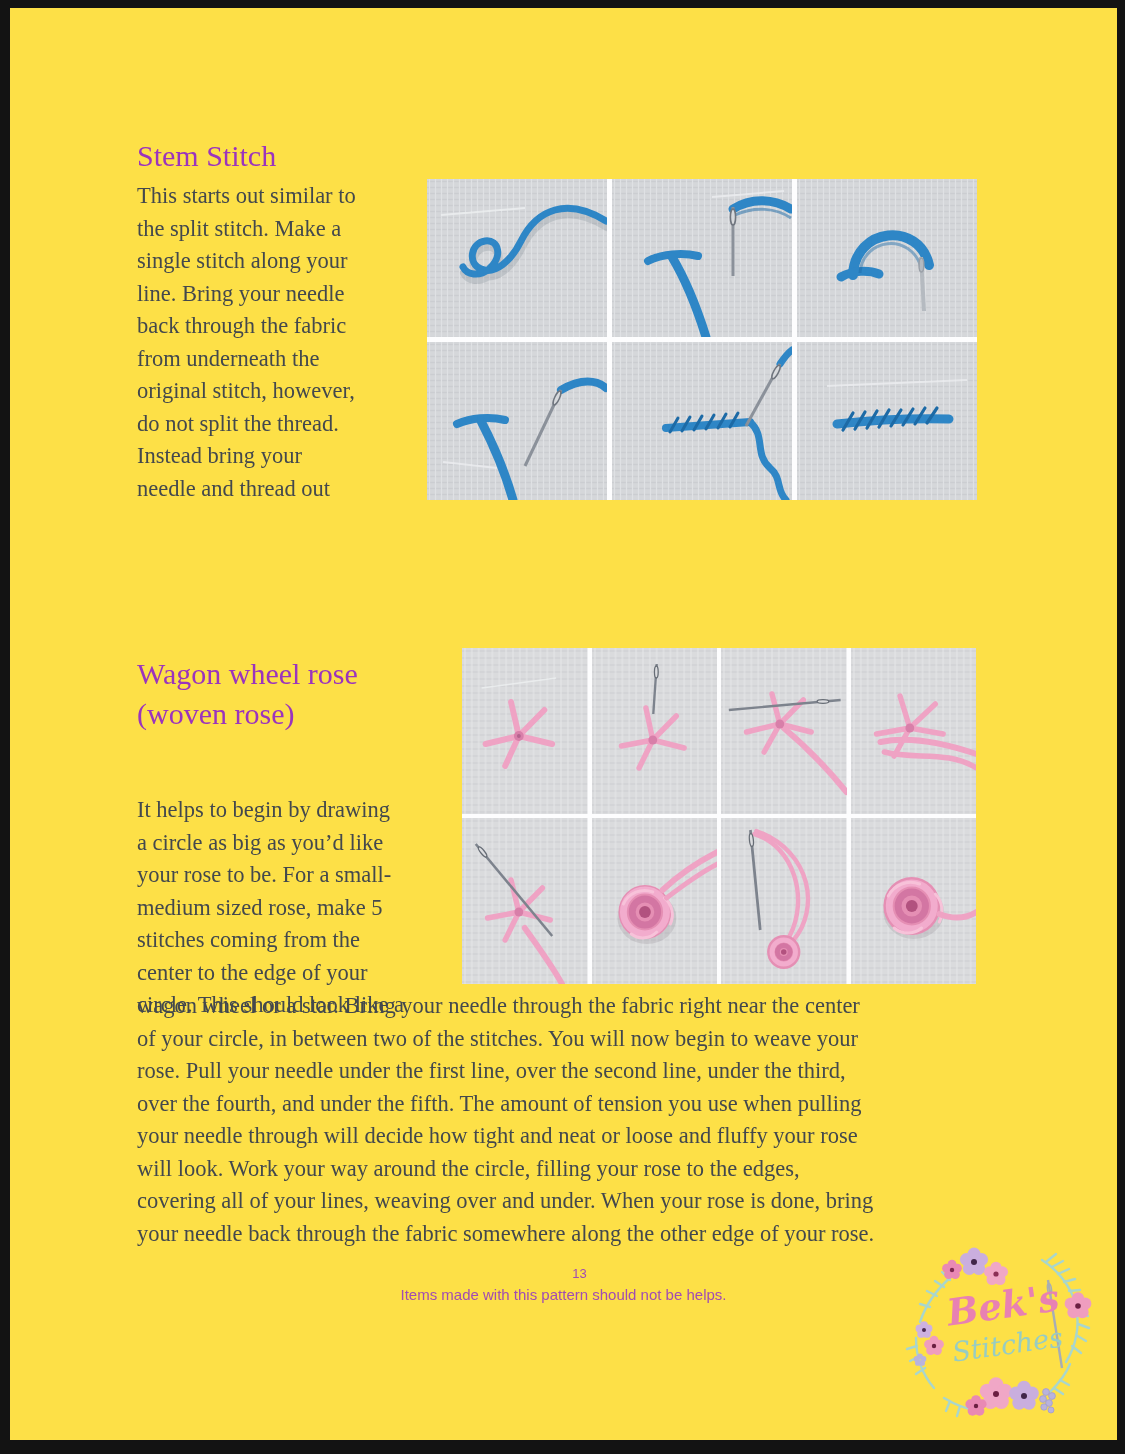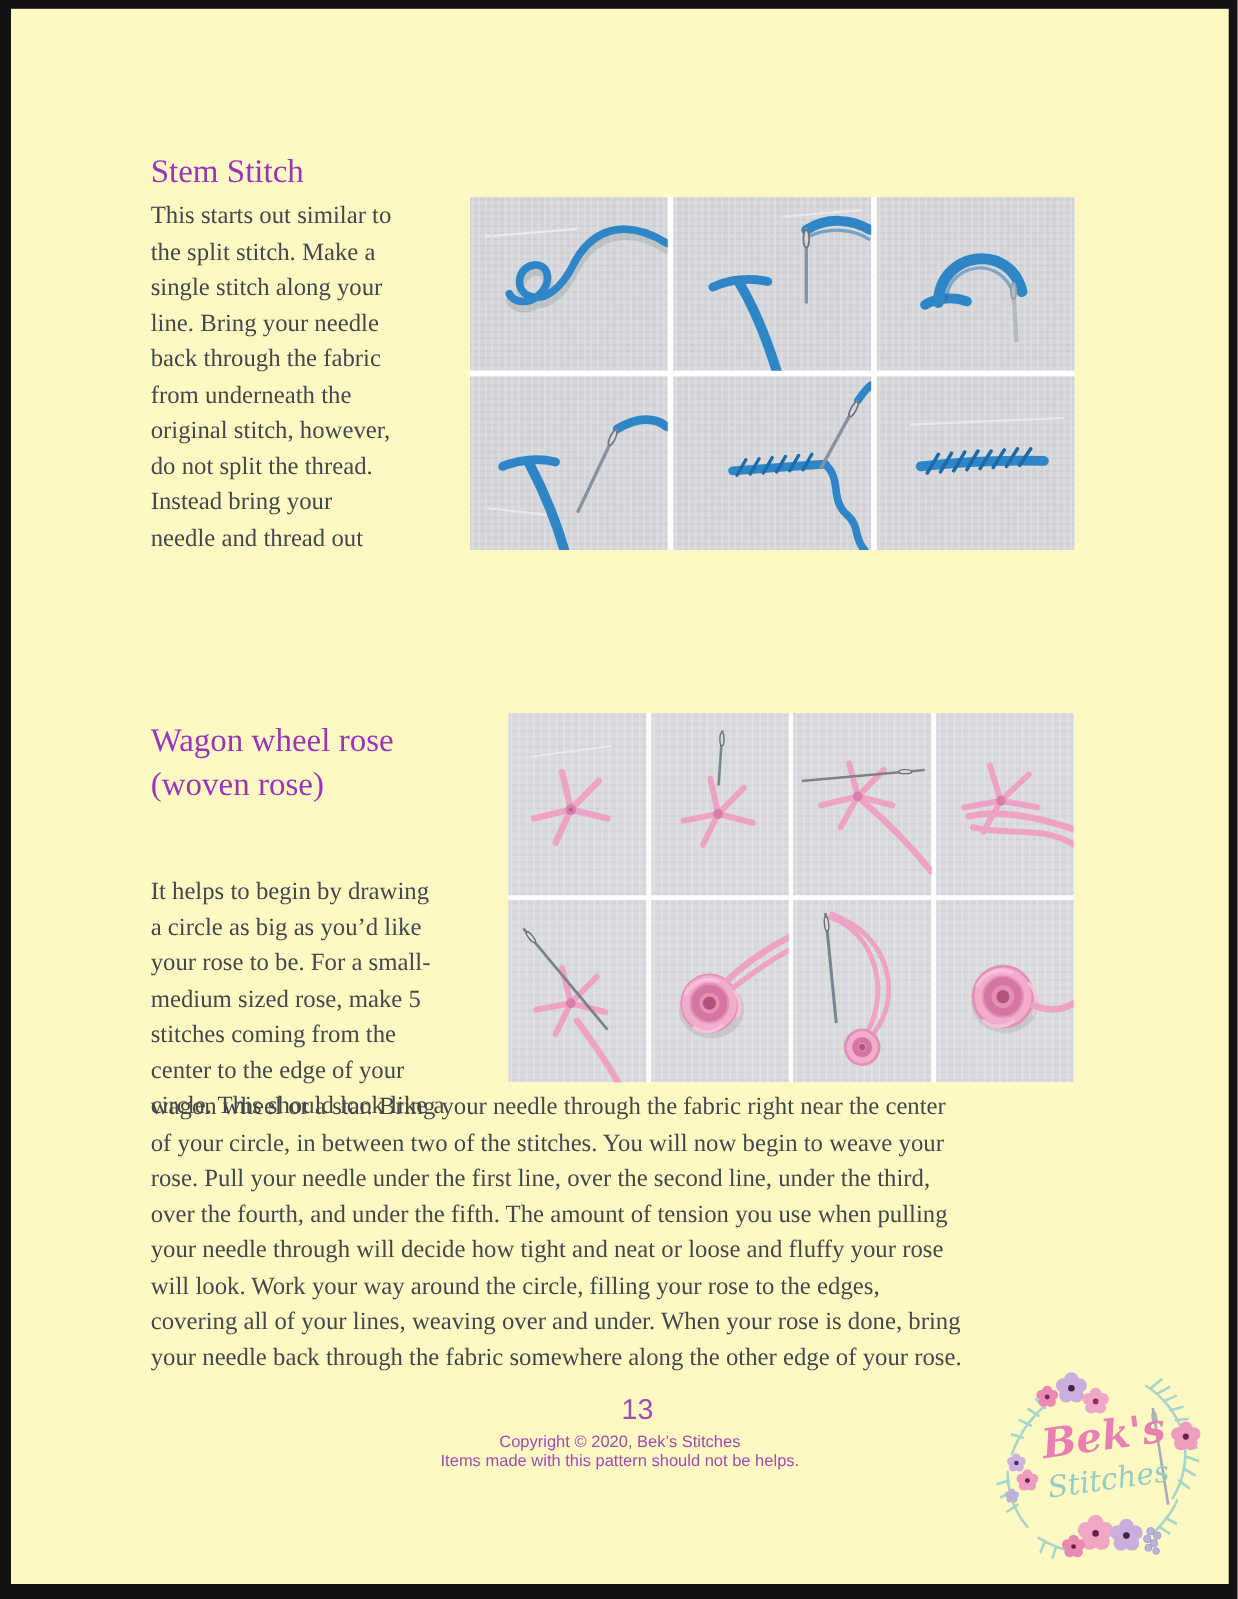--- a/index.html
+++ b/index.html
@@ -2,42 +2,42 @@
 <html><head>
 <meta charset="utf-8">
 <style>
   html,body{margin:0;padding:0;}
   body{
     width:1125px;height:1454px;position:relative;background:#131313;
     font-family:"Liberation Serif","DejaVu Serif",serif;overflow:hidden;
   }
   .page{
     position:absolute;left:10px;top:8px;width:1107px;height:1432px;
-    background:#fef9c3;
+    background:#fde047;
   }
   .abs{position:absolute;}
   .heading{
     font-size:30px;line-height:40px;color:#9b34bd;white-space:pre-line;
     font-weight:400;margin:0;
   }
   .body-text{
     font-size:22.5px;line-height:32.5px;color:#43484d;white-space:pre-line;
   }
   .photo-grid{position:absolute;display:grid;background:#fdfdfe;}
   .grid-stem{left:417px;top:171px;width:550px;height:321px;
     grid-template-columns:repeat(3,1fr);grid-template-rows:repeat(2,1fr);gap:5px;}
   .grid-rose{left:452px;top:640px;width:514px;height:336px;
     grid-template-columns:repeat(4,1fr);grid-template-rows:repeat(2,1fr);gap:4px;}
   .photo-grid figure{margin:0;}
   .photo-grid svg{display:block;width:100%;height:100%;}
   .footer{
     position:absolute;left:0;top:1258px;width:1107px;text-align:center;
     font-family:"Liberation Sans","DejaVu Sans",sans-serif;color:#a14cb2;
   }
-  .footer .page-num{font-size:26px;margin-bottom:5px;padding-left:32px;}
+  .footer .page-num{font-size:13px;margin-bottom:5px;padding-left:32px;}
   .footer .small{font-size:15px;line-height:18px;}
   .logo{position:absolute;left:890px;top:1234px;width:210px;height:192px;}
   .logo svg{display:block;width:100%;height:100%;}
 </style>
 </head>
 <body>
 
 <svg width="0" height="0" style="position:absolute" aria-hidden="true">
   <defs>
     <pattern id="wv" width="6" height="6" patternUnits="userSpaceOnUse">
@@ -264,21 +264,20 @@
 of your circle, in between two of the stitches. You will now begin to weave your
 rose. Pull your needle under the first line, over the second line, under the third,
 over the fourth, and under the fifth. The amount of tension you use when pulling
 your needle through will decide how tight and neat or loose and fluffy your rose
 will look. Work your way around the circle, filling your rose to the edges,
 covering all of your lines, weaving over and under. When your rose is done, bring
 your needle back through the fabric somewhere along the other edge of your rose.</div>
 
   <div class="footer">
     <div class="page-num">13</div>
-    <div class="small">Copyright © 2020, Bek’s Stitches</div>
     <div class="small">Items made with this pattern should not be helps.</div>
   </div>
 
   <div class="logo">
     <svg viewBox="0 0 210 192">
       <g stroke="#a9d6cc" stroke-width="2.4" fill="none" stroke-linecap="round">
         <path d="M142,18 C158,28 170,44 175,60 M146,20 l10,-8 M152,25 l11,-6 M158,32 l11,-5 M164,40 l11,-3 M169,49 l11,-1"></path>
         <path d="M176,66 C180,84 176,104 166,120 M177,72 l11,2 M178,82 l11,4 M176,93 l10,6 M172,104 l9,7"></path>
         <path d="M150,150 C158,142 166,132 170,122 M154,146 l9,6 M160,138 l9,5"></path>
         <path d="M52,34 C38,46 26,62 20,80 M50,38 l-8,-8 M44,45 l-9,-6 M37,54 l-10,-5 M30,65 l-10,-3"></path>

